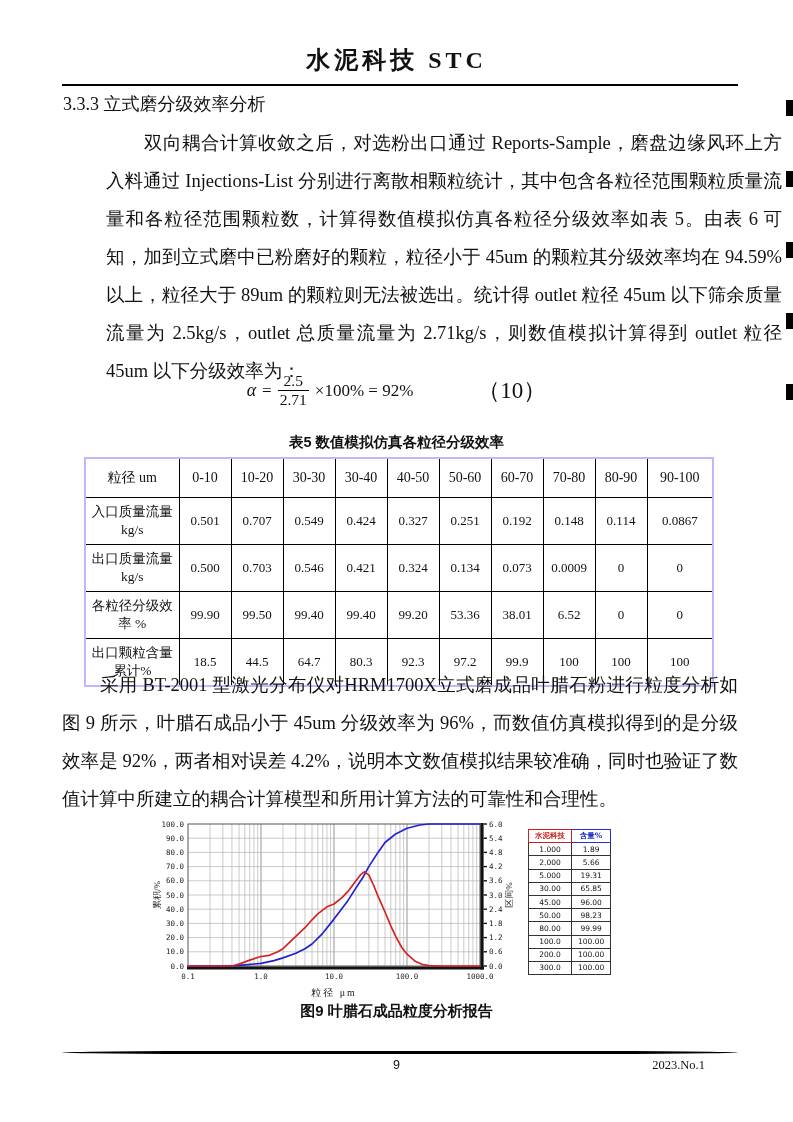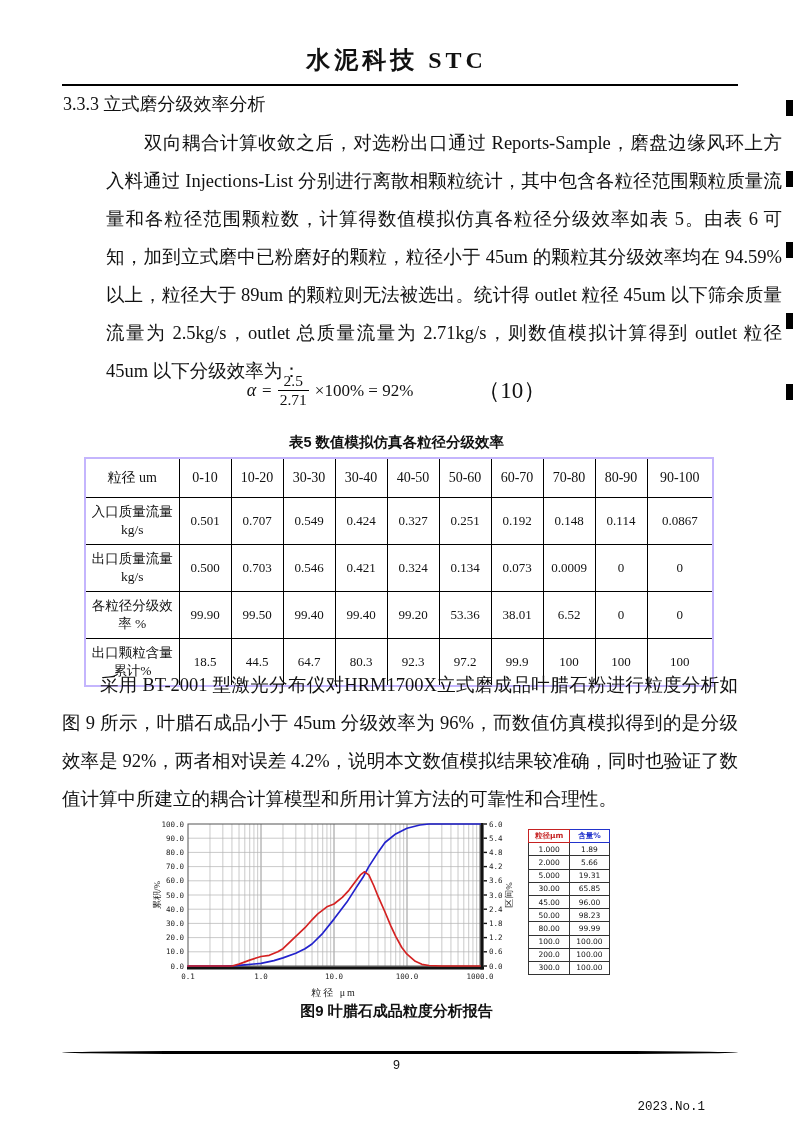--- a/index.html
+++ b/index.html
@@ -44,21 +44,21 @@
   .mini-table th.ch{color:#2233cc;border:1px solid #2233cc;font-weight:bold;}
 
   .fig-caption{position:absolute;top:1002px;left:0;width:100%;text-align:center;
         font-weight:bold;font-size:15px;font-family:"Liberation Sans","DejaVu Sans",sans-serif;}
 
   .footer-rule{position:absolute;top:1051px;left:62px;width:676px;height:3px;background:#000;
         border-radius:50%/100%;}
   .footer-page{position:absolute;top:1058px;left:0;width:100%;text-align:center;font-size:12.5px;
         font-family:"Liberation Sans","DejaVu Sans",sans-serif;}
   .footer-issue{position:absolute;top:1058px;right:88px;font-size:12.5px;
-        font-family:Liberation Mono, monospace;margin-top:42px;}
+        font-family:Liberation Serif, serif;}
 
   .scan-mark{position:absolute;right:0;width:7px;height:16px;background:#000;}
 </style>
 </head>
 <body>
 
 <div class="page">
 
   <div class="header-title">水泥科技 STC</div>
   <div class="header-rule"></div>
@@ -262,21 +262,21 @@
           <text x="332" y="163" text-anchor="middle" font-size="7.5" fill="#222" font-family="DejaVu Sans Mono, monospace">1000.0</text>
           <text x="186" y="180" text-anchor="middle" font-size="10" letter-spacing="2" fill="#222">粒径 μm</text>
           <text transform="translate(12,79) rotate(-90)" text-anchor="middle" font-size="9" fill="#222">累积/%</text>
           <text transform="translate(364,79) rotate(-90)" text-anchor="middle" font-size="9" fill="#222">区间%</text>
           <polyline points="40.0,150.0 74.8,150.0 87.7,149.6 96.8,148.9 105.9,148.0 113.0,147.3 125.9,144.6 135.0,141.9 147.8,137.2 157.0,132.7 164.0,128.0 174.7,117.3 186.0,103.1 198.9,86.1 208.0,71.9 215.0,61.3 220.8,50.6 230.0,36.4 237.0,26.5 247.7,17.9 259.0,12.3 271.9,9.0 281.0,8.0 293.8,8.0 332.0,8.0" fill="none" stroke="#2222cc" stroke-width="1.7" stroke-linejoin="round" stroke-linecap="round"></polyline>
           <polyline points="40.0,150.0 84.0,150.0 91.0,148.1 101.7,144.1 109.7,141.5 113.0,140.5 121.3,139.3 129.8,135.8 135.0,132.7 147.8,120.4 157.0,111.7 164.0,103.8 169.8,97.9 178.9,90.8 186.0,88.0 194.3,81.4 200.9,74.3 208.0,64.8 212.4,58.9 216.3,55.8 220.8,58.9 225.7,69.5 230.0,80.2 237.0,96.0 242.8,109.8 247.7,120.4 253.8,131.5 259.0,138.2 267.3,145.3 273.9,148.3 281.0,149.5 293.8,150.0 332.0,150.0" fill="none" stroke="#d42222" stroke-width="1.7" stroke-linejoin="round" stroke-linecap="round"></polyline>
         </svg></div>
     <table class="mini-table">
         <thead>
           <tr>
-            <th class="ph">粒径μm</th>
+            <th class="ph">水泥科技</th>
             <th class="ch">含量%</th>
           </tr>
         </thead>
         <tbody>
           <tr>
             <td>1.000</td>
             <td>1.89</td>
           </tr>
           <tr>
             <td>2.000</td>

